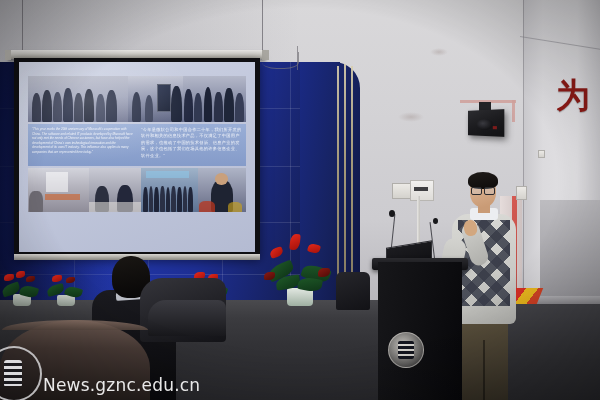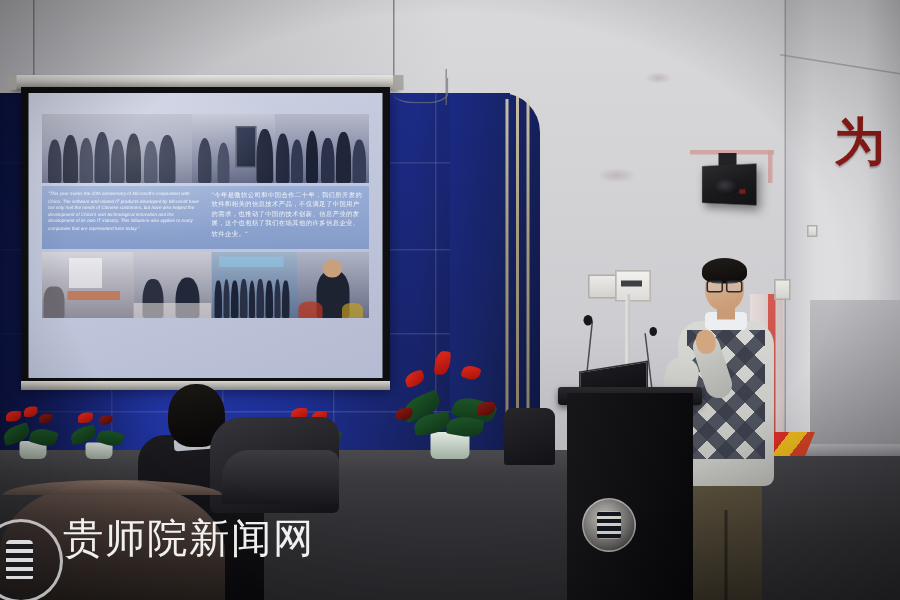--- a/index.html
+++ b/index.html
@@ -646,16 +646,16 @@
   <div class="podium-top"></div>
   <div class="laptop-base"></div>
   <div class="cable-purple"></div>
   <div class="podium"></div>
   <div class="podium-emblem"></div>
 
   <div class="vignette"></div>
 
   <div class="watermark">
     <div class="wm-logo"></div>
-    <div class="wm-cn">贵师院新闻网</div>
+    <div class="wm-en">News.gznc.edu.cn</div>
   </div>
 
 </div>
 
 </body></html>

